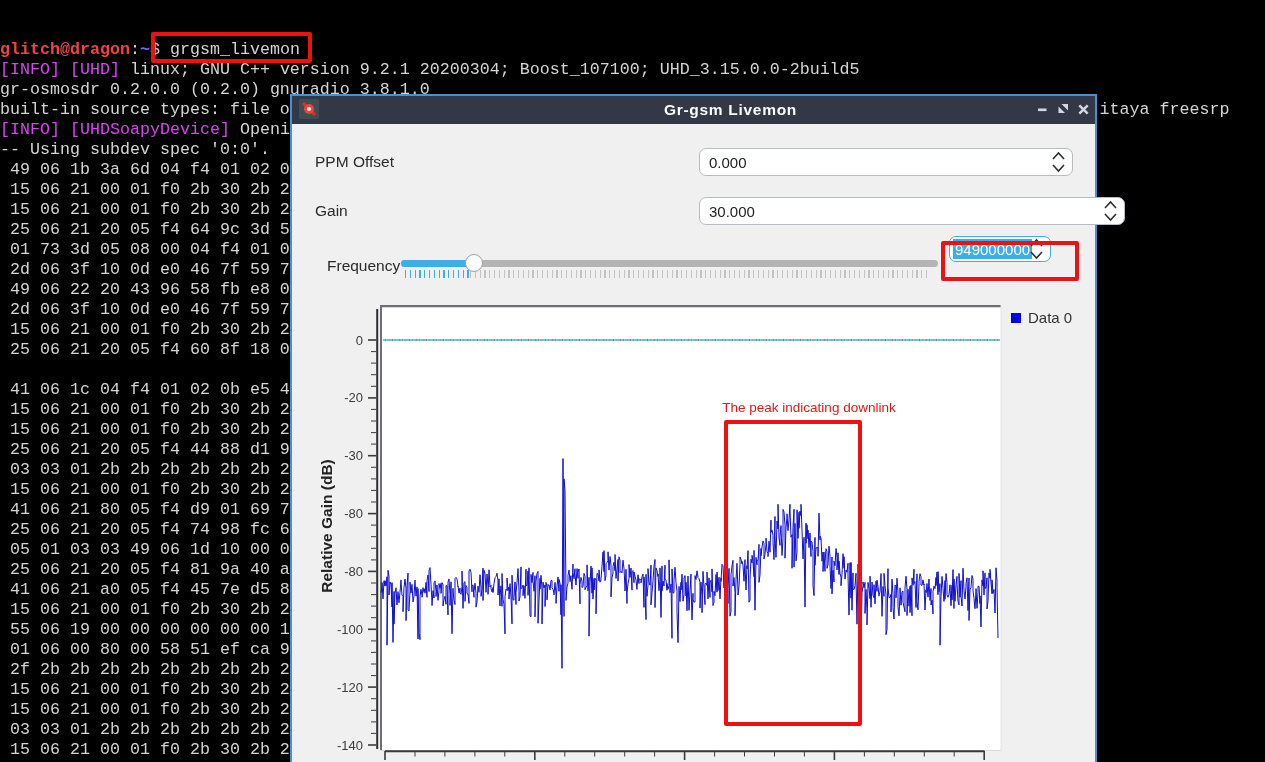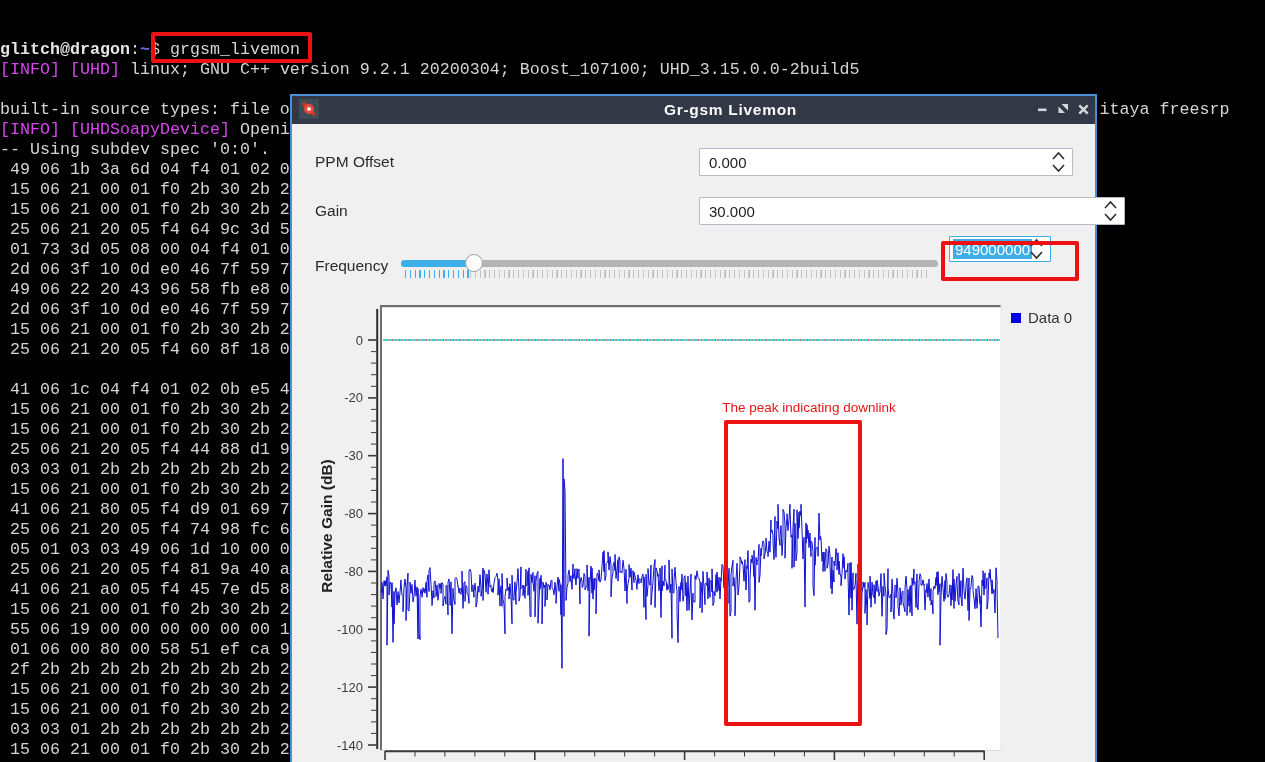--- a/index.html
+++ b/index.html
@@ -1,44 +1,45 @@
 <!DOCTYPE html>
 <html><head><meta charset="utf-8"><style>
 * { margin:0; padding:0; box-sizing:border-box; }
 body { width:1265px; height:762px; background:#000; position:relative; overflow:hidden;
        font-family:"Liberation Sans",sans-serif; }
 #term { position:absolute; inset:0; font-family:"Liberation Mono",monospace;
         font-size:16.667px; line-height:20px; color:#d4d4d4; }
 .tl { position:absolute; left:0; white-space:pre; }
-.g  { color:#e5e5e5; font-weight:bold; }
+.g  { color:#ef4444; font-weight:bold; }
 .gn { color:#d946ef; }
 .b  { color:#6a6af0; font-weight:bold; }
 .w  { color:#d4d4d4; }
 .redbox { position:absolute; border:4px solid #ec1212; border-radius:2px; }
 #win { position:absolute; left:290px; top:94px; width:807px; height:670px;
        background:#f0f0f1; border:2px solid #4a8fd4; }
 #tbar { position:absolute; left:0; top:0; width:803px; height:28px; background:#323845; }
 #ticon { position:absolute; left:7px; top:3px; width:20px; height:20px; background:#45545b; border-radius:2px; overflow:hidden; }
 #ttitle { position:absolute; left:0; top:0; width:100%; height:28px; line-height:28px;
           text-align:center; color:#fbfbfc; font-size:15.5px; font-weight:bold; letter-spacing:0.7px;margin-left:37px; }
 .lab { position:absolute; font-size:15.5px; color:#2a2a2a; }
-.spin { position:absolute; background:#fff; border:1px solid #b7bcc2; border-radius:1px;
+.spin { position:absolute; background:#fff; border:1px solid #b7bcc2; border-radius:7px;
         font-size:15px; color:#1d1d1d; }
 .spin .tx { position:absolute; left:9px; top:50%; transform:translateY(-50%); }
 .chev { position:absolute; right:6px; top:50%; transform:translateY(-50%); }
 #plotsvg { position:absolute; left:20px; top:205px; }
 .ytl { position:absolute; width:68px; right:732px; text-align:right; font-size:13px; color:#3c3c3c; line-height:19px; }
 #legend { position:absolute; left:719px; top:213px; font-size:15px; color:#333; }
 #legend i { display:inline-block; width:10px; height:10px; background:#0000e6; margin-right:7px; }
 #peaktxt { position:absolute; left:367px; top:304px; width:300px; text-align:center;
            font-size:13.5px; color:#e21717; }
 </style></head><body>
 <div id="term">
 <div class="tl" style="top:40px"><span class="g">glitch@dragon</span><span class="w">:</span><span class="b">~</span><span class="w">$ grgsm_livemon</span></div>
 <div class="tl" style="top:60px"><span class="gn">[INFO] [UHD]</span> linux; GNU C++ version 9.2.1 20200304; Boost_107100; UHD_3.15.0.0-2build5</div>
+<div class="tl" style="top:80px">gr-osmosdr 0.2.0.0 (0.2.0) gnuradio 3.8.1.0</div>
 <div class="tl" style="top:100px">built-in source types: file osmosdr fcd rtl rtl_tcp uhd miri hackrf bladerf rfspace airspy airspyhf soapy re  itaya freesrp</div>
 <div class="tl" style="top:120px"><span class="gn">[INFO] [UHDSoapyDevice]</span> Opening Soapy device...</div>
 <div class="tl" style="top:140px">-- Using subdev spec '0:0'.</div>
 <div class="tl" style="top:160px"> 49 06 1b 3a 6d 04 f4 01 02 0</div>
 <div class="tl" style="top:180px"> 15 06 21 00 01 f0 2b 30 2b 2</div>
 <div class="tl" style="top:200px"> 15 06 21 00 01 f0 2b 30 2b 2</div>
 <div class="tl" style="top:220px"> 25 06 21 20 05 f4 64 9c 3d 5</div>
 <div class="tl" style="top:240px"> 01 73 3d 05 08 00 04 f4 01 0</div>
 <div class="tl" style="top:260px"> 2d 06 3f 10 0d e0 46 7f 59 7</div>
 <div class="tl" style="top:280px"> 49 06 22 20 43 96 58 fb e8 0</div>
@@ -92,21 +93,21 @@
     </div>
 
  <div class="lab" style="left:23px;top:106px">Gain</div>
  <div class="spin" style="left:407px;top:101px;width:426px;height:28px">
       <span class="tx">30.000</span>
    <svg class="chev" width="15" height="24" viewBox="0 0 15 24">
         <path d="M2 9 L7.5 3 L13 9 M2 15 L7.5 21 L13 15" fill="none" stroke="#2e2e2e" stroke-width="1.6"></path>
       </svg>
     </div>
 
- <div class="lab" style="left:23px;top:160.5px">Frequency</div>
+ <div class="lab" style="left:35px;top:160.5px">Frequency</div>
  <div style="position:absolute;left:109px;top:163.5px;width:537px;height:7px;background:#b4b4b4;border-radius:3.5px"></div>
  <div style="position:absolute;left:109px;top:163.5px;width:76px;height:7px;background:#3daee9;border-radius:3.5px"></div>
  <div style="position:absolute;left:113px;top:173.5px;width:65px;height:8px;
       background:repeating-linear-gradient(90deg,#3daee9 0 1.2px,transparent 1.2px 4.8px)"></div>
  <div style="position:absolute;left:178px;top:173.5px;width:458px;height:8px;
       background:repeating-linear-gradient(90deg,#c2c2c2 0 1.2px,transparent 1.2px 4.8px)"></div>
  <div style="position:absolute;left:173px;top:158px;width:18px;height:18px;background:#fcfcfc;border:1px solid #9fa2a6;border-radius:50%"></div>
 
  <div class="spin" style="left:657px;top:140px;width:102px;height:26px;border-color:#3daee9">
    <span class="tx" style="left:3px;background:#3daee9;color:#fff;padding:1.5px 2px">949000000</span>

